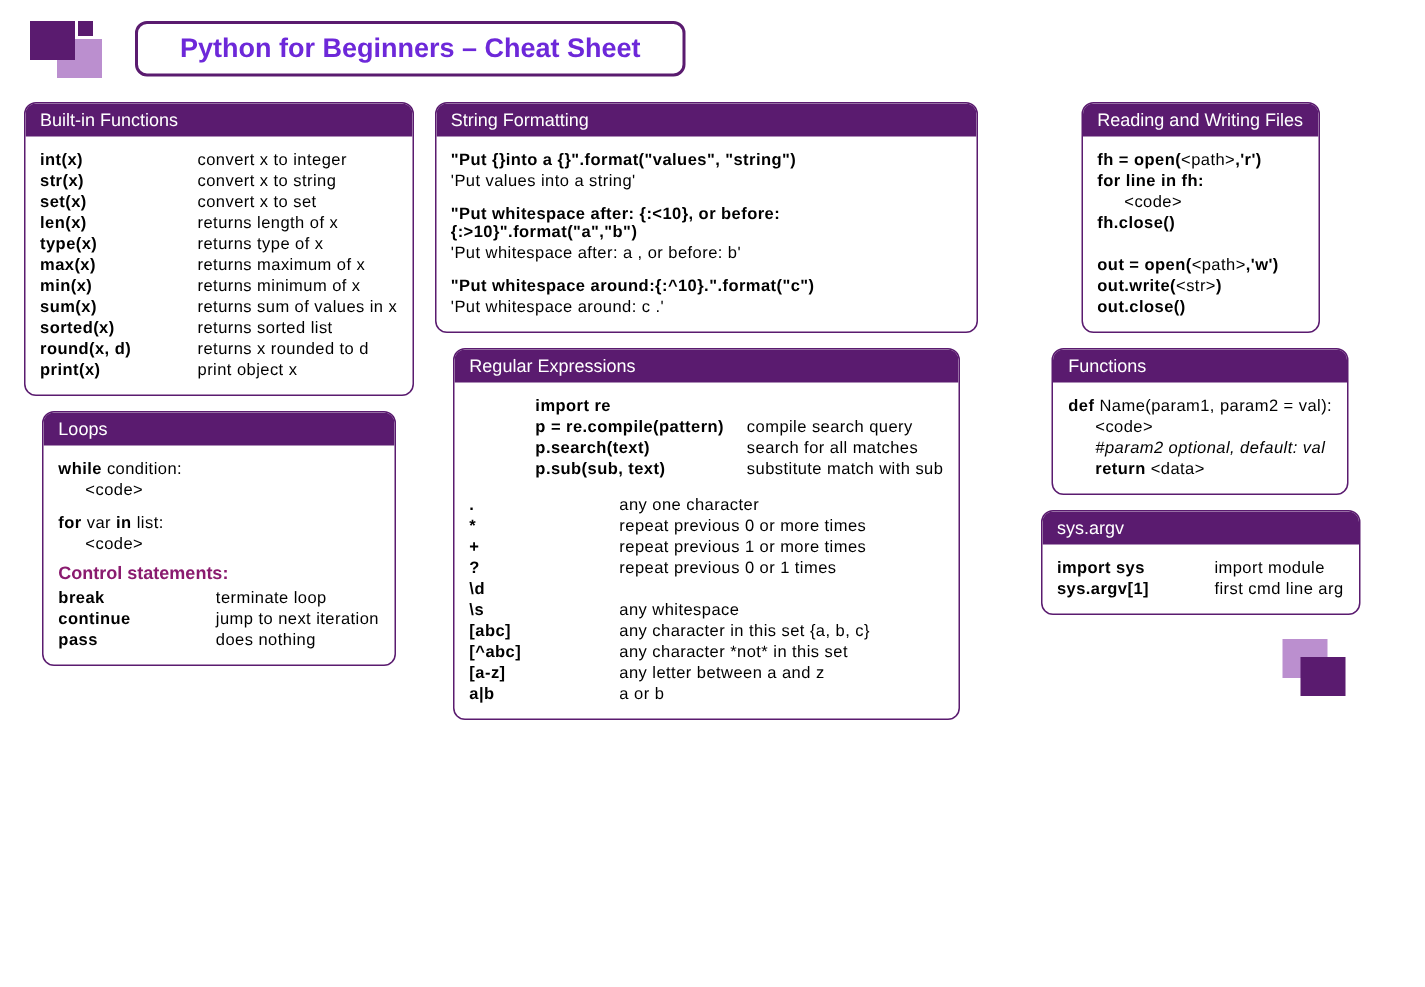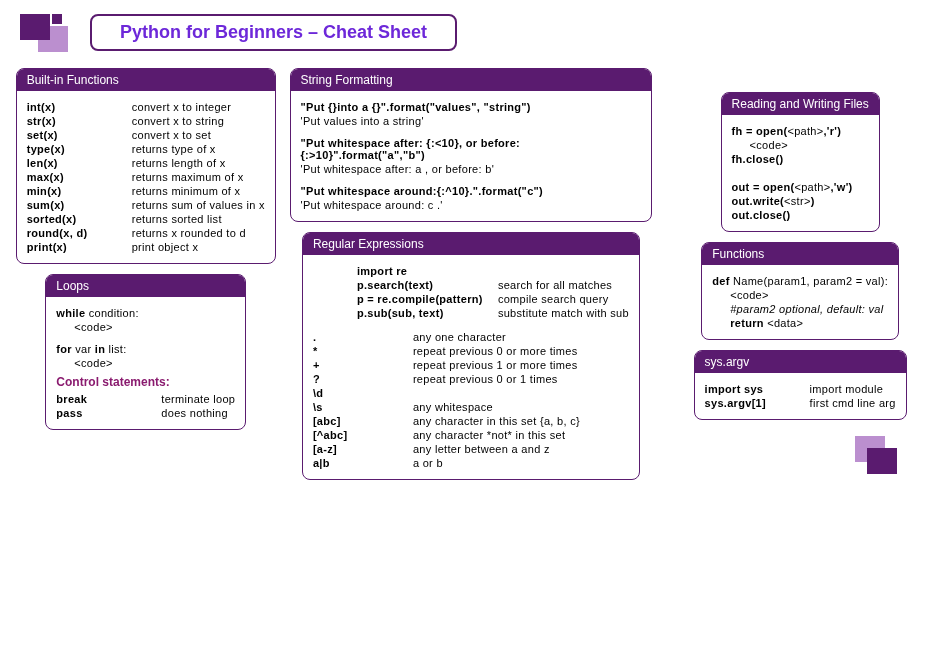--- a/index.html
+++ b/index.html
@@ -22,21 +22,21 @@
     border-radius: 8px;
     padding: 6px 28px;
     font-size: 18px;
     font-weight: bold;
     color: #6d28d9;
   }
   .cols { display: flex; gap: 10px; }
   .col { display: flex; flex-direction: column; gap: 10px; align-items: center; }
   .c1 { width: 295px; }
   .c2 { width: 400px; }
-  .c3 { width: 304px; margin-top: 24px; }
+  .c3 { width: 304px; }
   .panel {
     border: 1px solid #5a1b6f;
     border-radius: 8px;
     overflow: hidden;
     background: #fff;
   }
   .panel-head {
     background: #5a1b6f;
     color: #fff;
     padding: 4px 10px;
@@ -81,26 +81,26 @@
           </div>
           <div class="row2">
             <span class="k">str(x)</span>
             <span class="v">convert x to string</span>
           </div>
           <div class="row2">
             <span class="k">set(x)</span>
             <span class="v">convert x to set</span>
           </div>
           <div class="row2">
+            <span class="k">len(x)</span>
+            <span class="v">returns length of x</span>
+          </div>
+          <div class="row2">
             <span class="k">type(x)</span>
             <span class="v">returns type of x</span>
-          </div>
-          <div class="row2">
-            <span class="k">len(x)</span>
-            <span class="v">returns length of x</span>
           </div>
           <div class="row2">
             <span class="k">max(x)</span>
             <span class="v">returns maximum of x</span>
           </div>
           <div class="row2">
             <span class="k">min(x)</span>
             <span class="v">returns minimum of x</span>
           </div>
           <div class="row2">
@@ -127,20 +127,24 @@
         <div class="cline"><span class="bold">while</span> condition:</div>
         <div class="cline indent">&lt;code&gt;</div>
         <div class="cline" style="height:6px"></div>
         <div class="cline"><span class="bold">for</span> var <span class="bold">in</span> list:</div>
         <div class="cline indent">&lt;code&gt;</div>
         <div class="subhead">Control statements:</div>
         <div id="loops-ctrl">
             <div class="row2">
               <span class="k">break</span>
               <span class="v">terminate loop</span>
+            </div>
+            <div class="row2">
+              <span class="k">continue</span>
+              <span class="v">jump to next iteration</span>
             </div>
             <div class="row2">
               <span class="k">pass</span>
               <span class="v">does nothing</span>
             </div>
           </div>
       </div>
     </div>
   </div>
 
@@ -160,26 +164,26 @@
     </div>
     <div class="panel">
       <div class="panel-head">Regular Expressions</div>
       <div class="panel-body">
         <div id="regex-top">
             <div class="row2">
               <span class="kw">import re</span>
               <span class="v"></span>
             </div>
             <div class="row2">
+              <span class="kw">p = re.compile(pattern)</span>
+              <span class="v">compile search query</span>
+            </div>
+            <div class="row2">
               <span class="kw">p.search(text)</span>
               <span class="v">search for all matches</span>
-            </div>
-            <div class="row2">
-              <span class="kw">p = re.compile(pattern)</span>
-              <span class="v">compile search query</span>
             </div>
             <div class="row2">
               <span class="kw">p.sub(sub, text)</span>
               <span class="v">substitute match with sub</span>
             </div>
           </div>
         <div class="cline" style="height:8px"></div>
         <div id="regex-sym">
             <div class="row2">
               <span class="ks">.</span>
@@ -223,20 +227,21 @@
           </div>
       </div>
     </div>
   </div>
 
   <div class="col c3">
     <div class="panel">
       <div class="panel-head">Reading and Writing Files</div>
       <div class="panel-body" id="files-body">
           <div class="cline"><span class="bold">fh = open(</span>&lt;path&gt;<span class="bold">,'r')</span></div>
+          <div class="cline"><span class="bold">for line in fh:</span></div>
           <div class="cline"><span class="indent">&lt;code&gt;</span></div>
           <div class="cline"><span class="bold">fh.close()</span></div>
           <div class="cline">&nbsp;</div>
           <div class="cline"><span class="bold">out = open(</span>&lt;path&gt;<span class="bold">,'w')</span></div>
           <div class="cline"><span class="bold">out.write(</span>&lt;str&gt;<span class="bold">)</span></div>
           <div class="cline"><span class="bold">out.close()</span></div>
         </div>
     </div>
     <div class="panel">
       <div class="panel-head">Functions</div>

